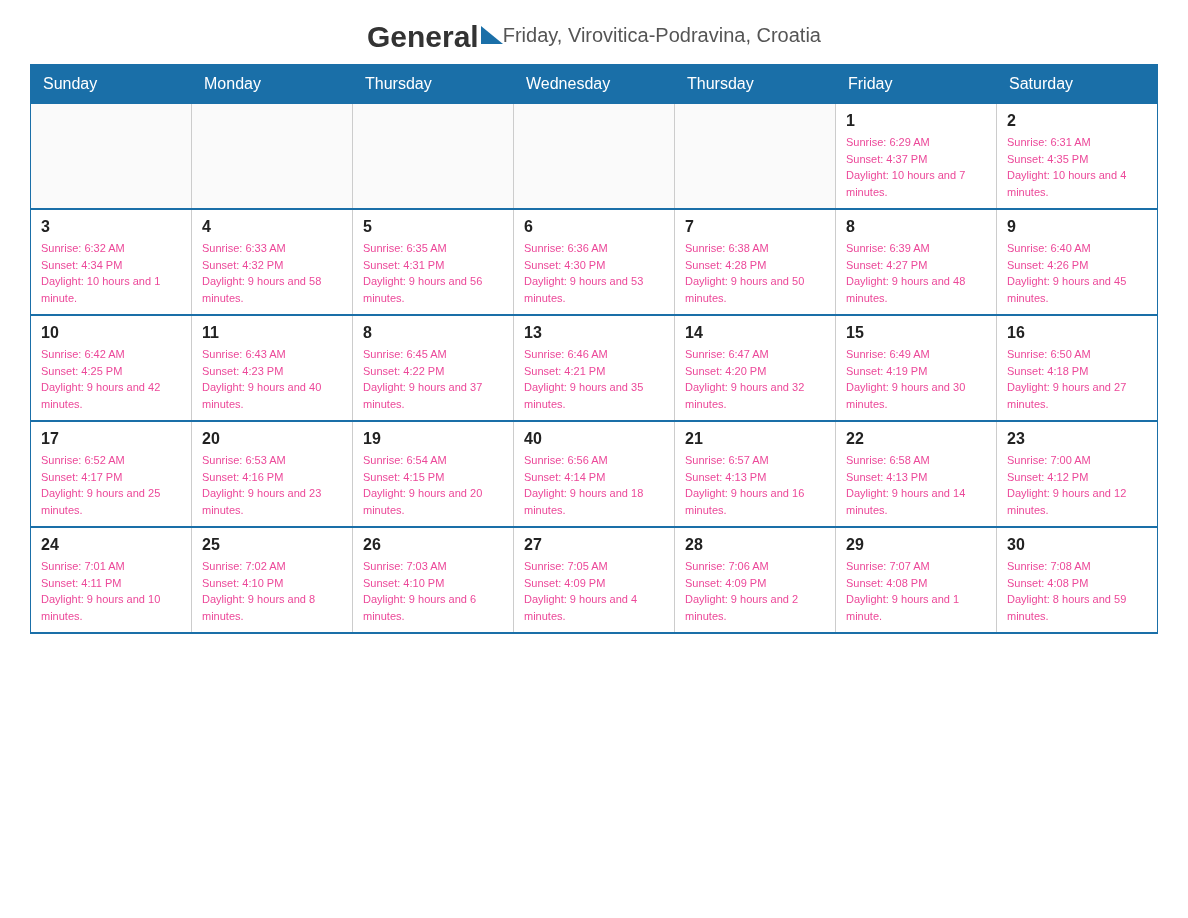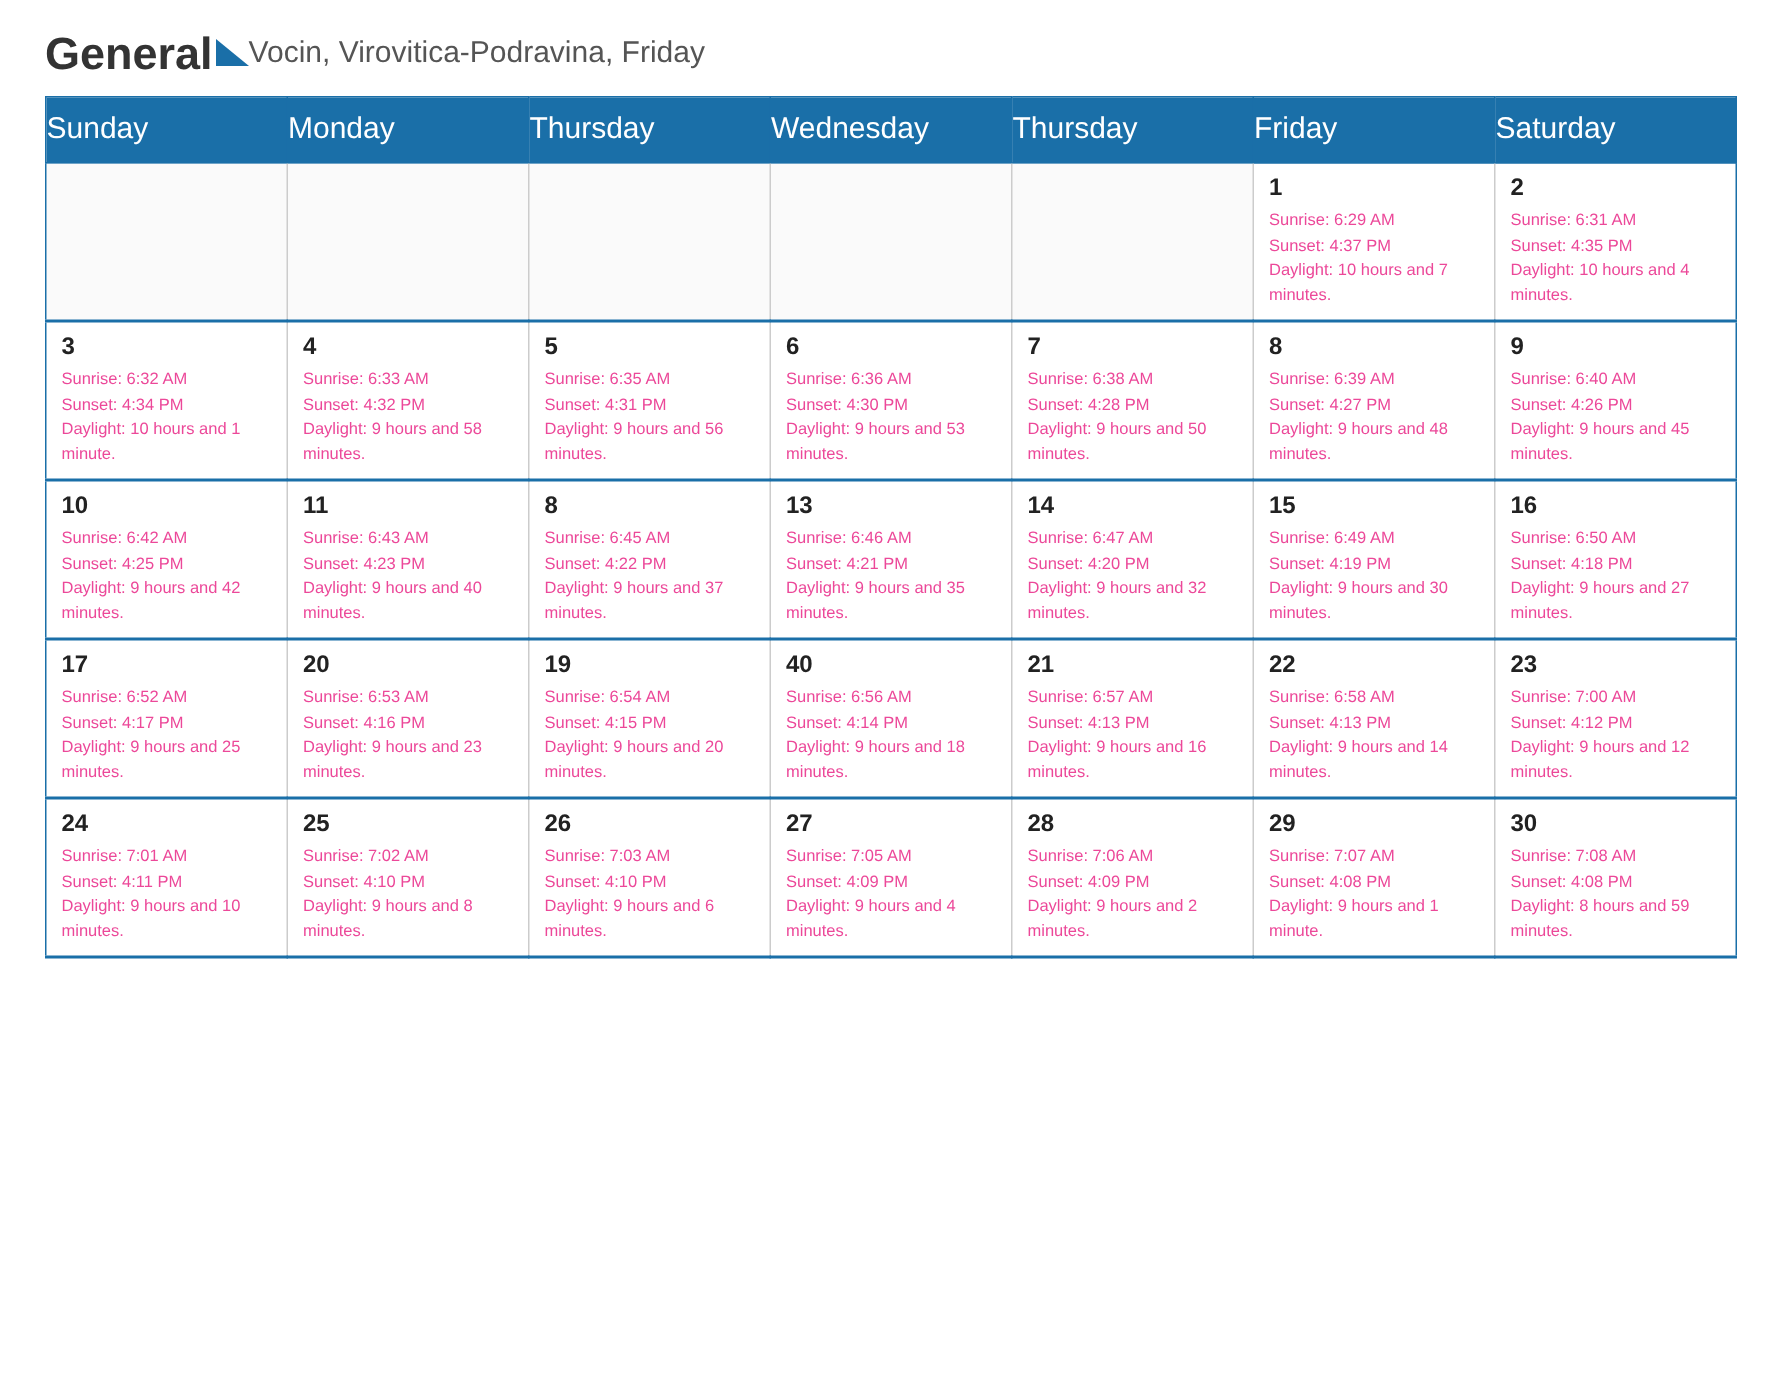--- a/index.html
+++ b/index.html
@@ -6,21 +6,21 @@
     body {
       font-family: Arial, sans-serif;
       background: #fff;
       color: #333;
       width: 1188px;
       min-height: 918px;
       padding: 20px 30px;
     }
     .header {
       display: flex;
-      justify-content: flex-start;
+      justify-content: center;
       align-items: flex-start;
       margin-bottom: 2px;
     }
     .title-block {
       text-align: right;
     }
     .month-title {
       font-size: 52px;
       font-weight: normal;
       color: #222;
@@ -34,23 +34,23 @@
     .calendar {
       width: 100%;
       border-collapse: collapse;
       margin-top: 10px;
     }
     .calendar thead tr {
       background-color: #1a6fa8;
     }
     .calendar thead th {
       color: #fff;
-      font-size: 20px;
+      font-size: 16px;
       font-weight: normal;
-      padding: 10px 0;
+      padding: 10px 12px;
       text-align: left;
       border: 1px solid #1a6fa8;
     }
     .calendar tbody tr {
       border-bottom: 2px solid #1a6fa8;
     }
     .calendar tbody td {
       vertical-align: top;
       padding: 8px 10px;
       border-left: 1px solid #ccc;
@@ -114,21 +114,21 @@
 <body>
 
 <div class="header">
   <div class="logo-container">
     <div class="logo-row1">
       <span class="logo-text-general">General</span>
       <span class="logo-arrow"></span>
     </div>
   </div>
   <div class="title-block">
-    <div class="location">Vocin, Virovitica-Podravina, Friday</div>
+    <div class="location">Friday, Virovitica-Podravina, Croatia</div>
   </div>
 </div>
 
 <table class="calendar">
   <thead>
     <tr>
     <th>Sunday</th>
         <th>Monday</th>
         <th>Thursday</th>
         <th>Wednesday</th>

